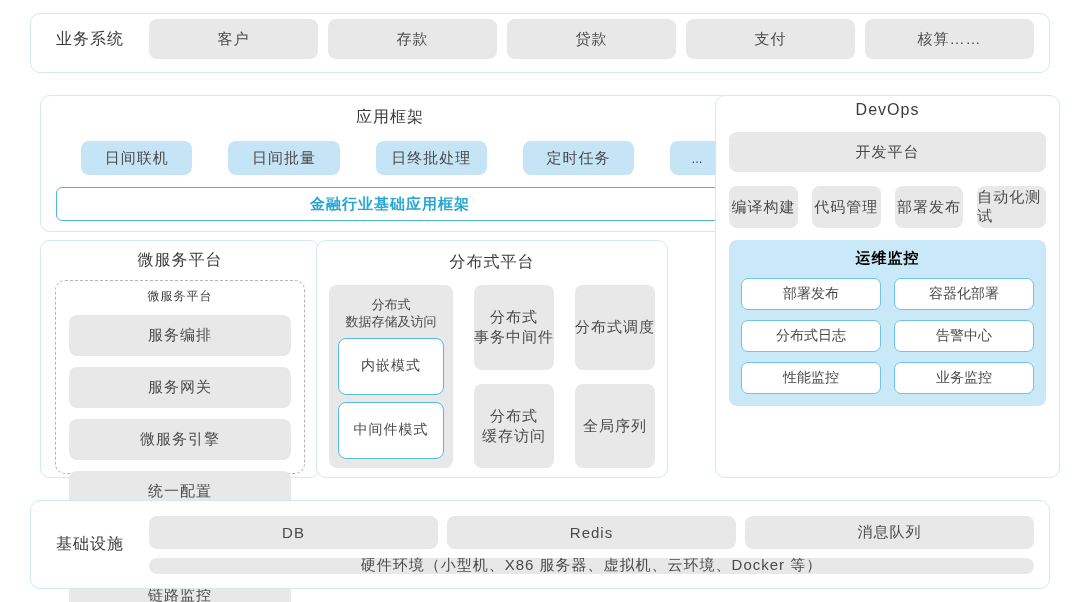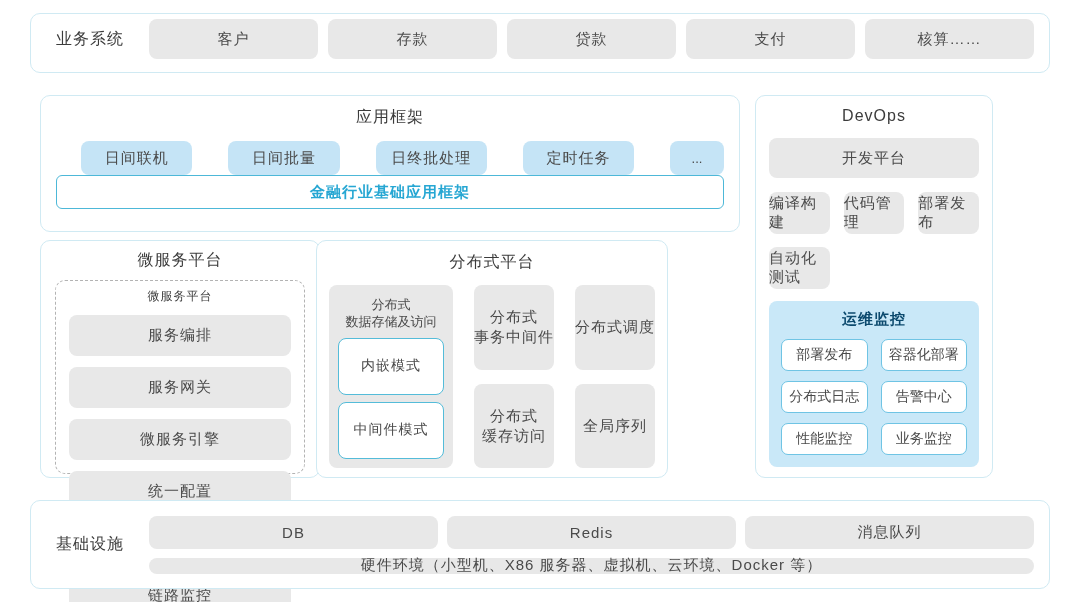--- a/index.html
+++ b/index.html
@@ -31,21 +31,21 @@
     display:flex; align-items:center; padding:0 15px 8px 0; }
   #business .hrow { flex:1; display:flex; gap:10px; height:40px; }
   #business .chip { flex:1; }
 
   
   #app-framework { left:40px; top:95px; width:700px; height:137px; padding:11px 15px; }
   #app-framework .chips { display:flex; gap:11px; margin-top:13px; height:34px; }
   #app-framework .chip { flex:1;margin-left:25px; }
   #app-framework .chip.small { flex:0 0 54px; font-size:13px; letter-spacing:0; }
   .base-box {
-    margin-top:0; height:34px; background:#fff;
+    margin-top:12px; height:34px; background:#fff;
     border:1px solid #4db8d8; border-radius:6px;
     display:flex; align-items:center; justify-content:center;
     color:#27a7d3; font-weight:bold; font-size:15px; letter-spacing:1px;
   }
 
   
   #microservice { left:40px; top:240px; width:280px; height:238px; padding:9px 14px 12px; }
   .dotted {
     margin-top:9px; height:194px; border:1px dashed #b3b3b3; border-radius:10px;
     padding:7px 13px 11px;
@@ -70,26 +70,26 @@
   }
   .storage .mode-box:nth-of-type(1) { margin-top:9px; }
   .dist-col { display:grid; grid-template-rows:1fr 1fr; gap:14px; }
   .dist-cell {
     background:#e8e8e8; border-radius:8px;
     display:flex; flex-direction:column; align-items:center; justify-content:center;
     font-size:15px; line-height:1.35; color:#4a4a4a; letter-spacing:1px; text-align:center;
   }
 
   
-  #devops { left:755px; top:95px; width:238px; height:383px; padding:11px 13px; }
+  #devops { left:715px; top:95px; width:345px; height:383px; padding:5px 13px; }
   .platform-chip { margin-top:13px; height:40px; }
-  .devops-grid { display:grid; grid-template-columns:1fr 1fr 1fr; gap:13px 14px; margin-top:14px; }
+  .devops-grid { display:grid; grid-template-columns:1fr 1fr 1fr 1fr; gap:13px 14px; margin-top:14px; }
   .devops-grid .chip { height:42px; }
   .ops-panel { margin-top:12px; background:#c9e8f8; border-radius:8px; padding:9px 12px 12px; }
-  .ops-title { text-align:center; font-size:15px; font-weight:bold; color:#0c4a6e; letter-spacing:1px; }
+  .ops-title { text-align:center; font-size:15px; font-weight:bold; color:#000000; letter-spacing:1px; }
   .ops-grid { display:grid; grid-template-columns:1fr 1fr; gap:10px 13px; margin-top:10px; }
   .ops-grid .chip {
     height:32px; background:#fff; border:1px solid #6fc4e4; border-radius:7px;
     font-size:14px; letter-spacing:0;
   }
 
   
   #infrastructure { left:30px; top:500px; width:1020px; height:89px;
     display:flex; align-items:center; padding:0 15px 0 0; }
   #infrastructure .stack { flex:1; display:flex; flex-direction:column; gap:9px; }

